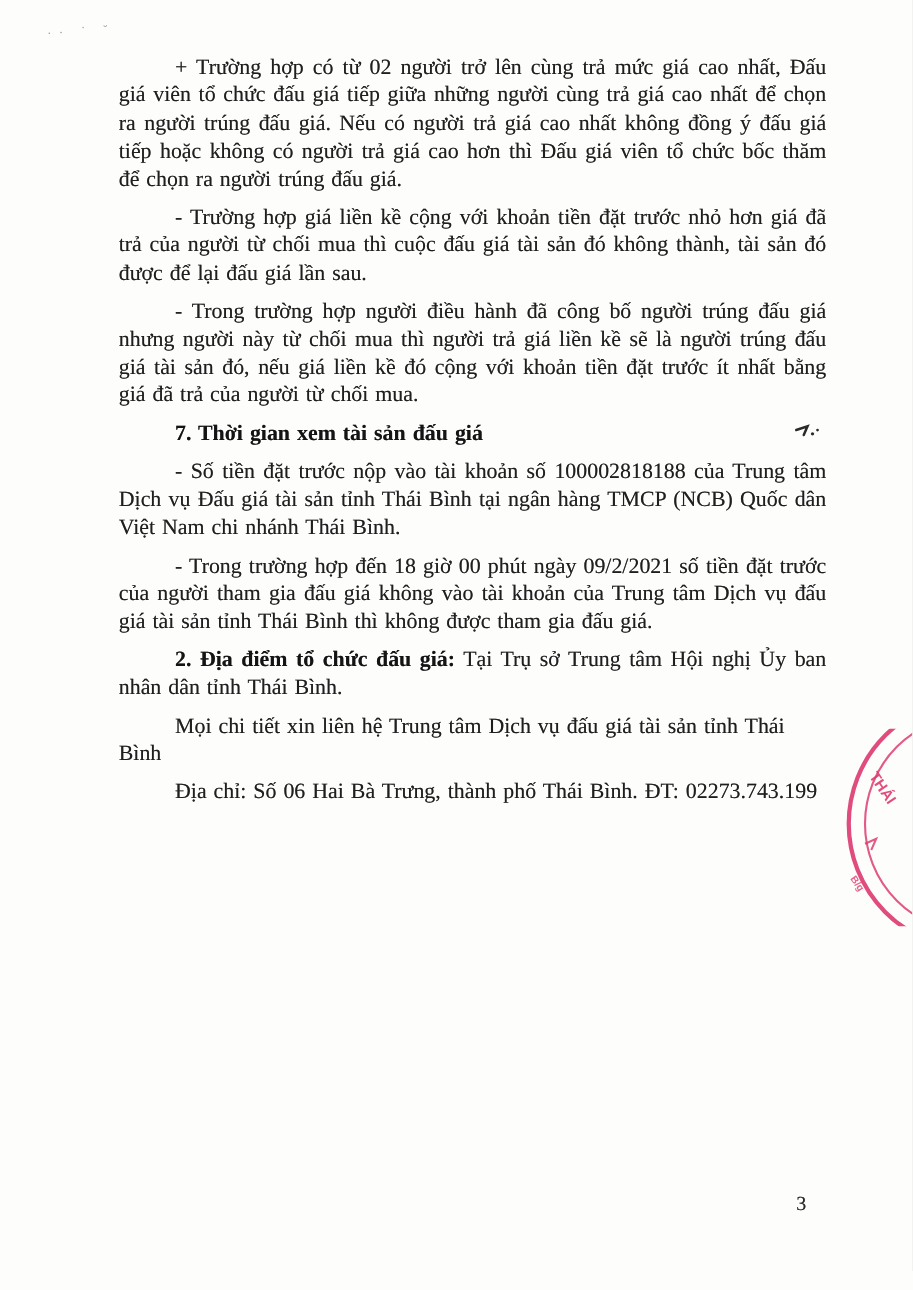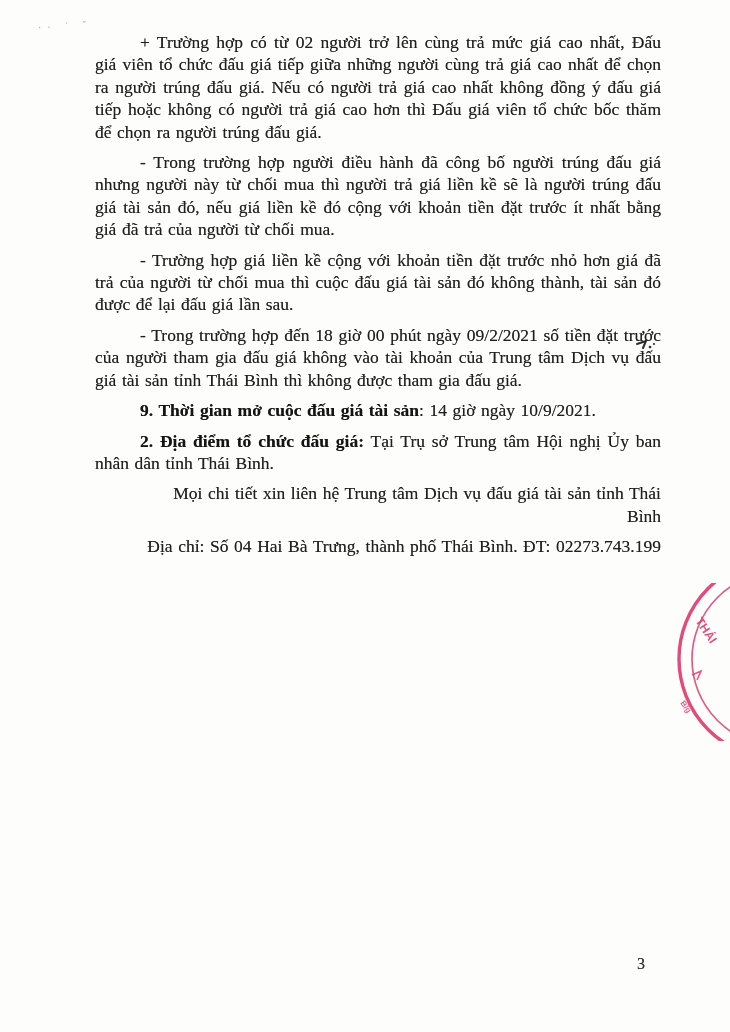--- a/index.html
+++ b/index.html
@@ -9,34 +9,34 @@
     height: 1032px;
     background: #fdfdfc;
     font-family: "Liberation Serif", "DejaVu Serif", serif;
     color: #1f1f1f;
     overflow: hidden;
     box-sizing: border-box;
   }
   .content {
     position: absolute;
     left: 95px;
-    top: 31px;
+    top: 42px;
     width: 566px;
   }
   .content p {
     margin: 0 0 8px 0;
     font-size: 17.5px;
     line-height: 22.4px;
     text-align: justify;
     text-indent: 45px;
     word-spacing: 1.2px;
     text-shadow: 0 0 0.5px rgba(20,20,20,0.55);
   }
   .content p.heading { font-weight: bold; color: #141414; }
-  .content p.noj { text-align: right; }
+  .content p.noj { text-align: left; }
   b.lead { font-weight: bold; color: #141414; }
   .page-number {
     position: absolute;
     left: 637px;
     top: 955px;
     font-size: 16px;
     color: #2a2a2a;
     text-shadow: 0 0 0.5px rgba(20,20,20,0.5);
   }
   .stamp {
@@ -68,27 +68,28 @@
 </style>
 </head>
 <body>
 
 <div class="page">
 
   <div class="scan-speckle">·· ˙ ˘</div>
 
   <div class="content">
     <p>+ Trường hợp có từ 02 người trở lên cùng trả mức giá cao nhất, Đấu giá viên tổ chức đấu giá tiếp giữa những người cùng trả giá cao nhất để chọn ra người trúng đấu giá. Nếu có người trả giá cao nhất không đồng ý đấu giá tiếp hoặc không có người trả giá cao hơn thì Đấu giá viên tổ chức bốc thăm để chọn ra người trúng đấu giá.</p>
+    <p>- Trường hợp giá liền kề cộng với khoản tiền đặt trước nhỏ hơn giá đã trả của người từ chối mua thì cuộc đấu giá tài sản đó không thành, tài sản đó được để lại đấu giá lần sau.</p>
     <p>- Trong trường hợp người điều hành đã công bố người trúng đấu giá nhưng người này từ chối mua thì người trả giá liền kề sẽ là người trúng đấu giá tài sản đó, nếu giá liền kề đó cộng với khoản tiền đặt trước ít nhất bằng giá đã trả của người từ chối mua.</p>
-    <p>- Trường hợp giá liền kề cộng với khoản tiền đặt trước nhỏ hơn giá đã trả của người từ chối mua thì cuộc đấu giá tài sản đó không thành, tài sản đó được để lại đấu giá lần sau.</p>
+    <p class="heading">7. Thời gian xem tài sản đấu giá</p>
+    <p>- Số tiền đặt trước nộp vào tài khoản số 100002818188 của Trung tâm Dịch vụ Đấu giá tài sản tỉnh Thái Bình tại ngân hàng TMCP (NCB) Quốc dân Việt Nam chi nhánh Thái Bình.</p>
     <p>- Trong trường hợp đến 18 giờ 00 phút ngày 09/2/2021 số tiền đặt trước của người tham gia đấu giá không vào tài khoản của Trung tâm Dịch vụ đấu giá tài sản tỉnh Thái Bình thì không được tham gia đấu giá.</p>
-    <p><b class="lead">9. Thời gian mở cuộc đấu giá tài sản</b><span>: 14 giờ ngày 10/9/2021.</span></p>
     <p><b class="lead">2. Địa điểm tổ chức đấu giá:</b><span> Tại Trụ sở Trung tâm Hội nghị Ủy ban nhân dân tỉnh Thái Bình.</span></p>
     <p class="noj">Mọi chi tiết xin liên hệ Trung tâm Dịch vụ đấu giá tài sản tỉnh Thái Bình</p>
-    <p class="noj">Địa chỉ: Số 04 Hai Bà Trưng, thành phố Thái Bình. ĐT: 02273.743.199</p>
+    <p class="noj">Địa chỉ: Số 06 Hai Bà Trưng, thành phố Thái Bình. ĐT: 02273.743.199</p>
   </div>
 
   <svg class="hand-mark" viewBox="0 0 30 22">
     <path d="M4 6 L13 3 L10 10" fill="none" stroke="#2b2b2b" stroke-width="2" stroke-linecap="round"></path>
     <circle cx="17" cy="9" r="1.3" fill="#2b2b2b"></circle>
     <circle cx="21" cy="6" r="1.1" fill="#2b2b2b"></circle>
   </svg>
 
   <svg class="stamp" viewBox="0 0 58 158">
     <g fill="none" stroke="#dd3d72">

